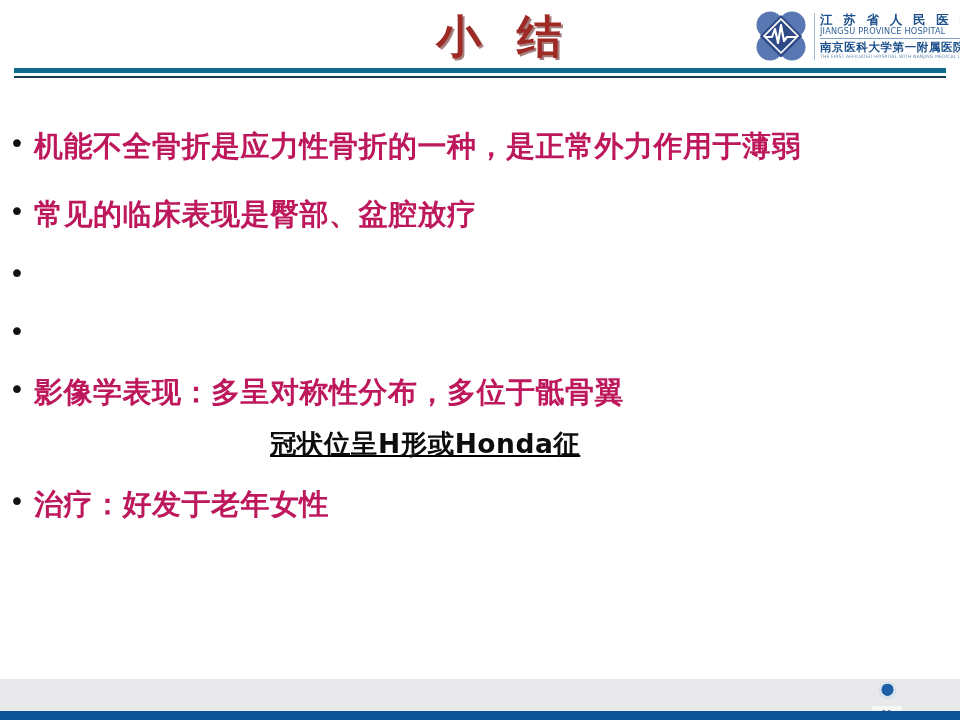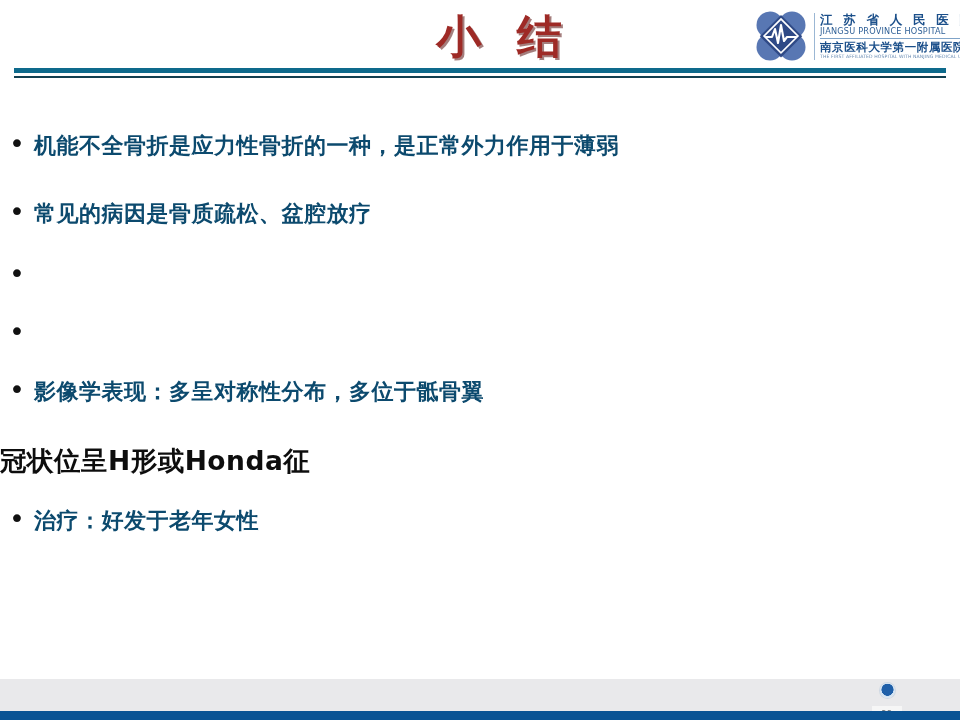--- a/index.html
+++ b/index.html
@@ -134,23 +134,23 @@
   }
   .bullet-dot {
     flex: 0 0 34px;
     width: 34px;
     text-align: center;
     font-size: 27px;
     line-height: 44px;
     color: #111111;
   }
   .bullet-text {
-    font-size: 22px;
-    font-weight: bold;
-    color: #0c4a6e;
+    font-size: 29px;
+    font-weight: bold;
+    color: #be185d;
     line-height: 48px;
     letter-spacing: 0.5px;
     font-family: "DejaVu Sans", "Liberation Sans", sans-serif;
   }
   .sub-line {
     font-size: 26.5px;
     font-weight: bold;
     color: #0d0d0d;
     line-height: 48px;
     letter-spacing: 0.5px;
@@ -237,37 +237,37 @@
 
     <div class="bullet-row" style="margin-top:30px;">
       <div class="bullet-dot">•</div>
       <div>
         <div class="bullet-text">机能不全骨折是应力性骨折的一种，是正常外力作用于薄弱</div>
       </div>
     </div>
 
     <div class="bullet-row" style="margin-top:20px;">
       <div class="bullet-dot">•</div>
-      <div class="bullet-text">常见的病因是骨质疏松、盆腔放疗</div>
+      <div class="bullet-text">常见的临床表现是臀部、盆腔放疗</div>
     </div>
 
     <div class="bullet-row" style="margin-top:14px;">
       <div class="bullet-dot">•</div>
     </div>
 
     <div class="bullet-row" style="margin-top:14px;">
       <div class="bullet-dot">•</div>
     </div>
 
     <div class="bullet-row" style="margin-top:14px;">
       <div class="bullet-dot">•</div>
       <div class="bullet-text">影像学表现：多呈对称性分布，多位于骶骨翼</div>
     </div>
 
-    <div style="margin-top:21px; ">
+    <div style="margin-top:4px; padding-left:270px;text-decoration:underline;">
       <div class="sub-line">冠状位呈H形或Honda征</div>
     </div>
 
     <div class="bullet-row" style="margin-top:12px;">
       <div class="bullet-dot">•</div>
       <div class="bullet-text">治疗：好发于老年女性</div>
     </div>
 
   </div>
 

